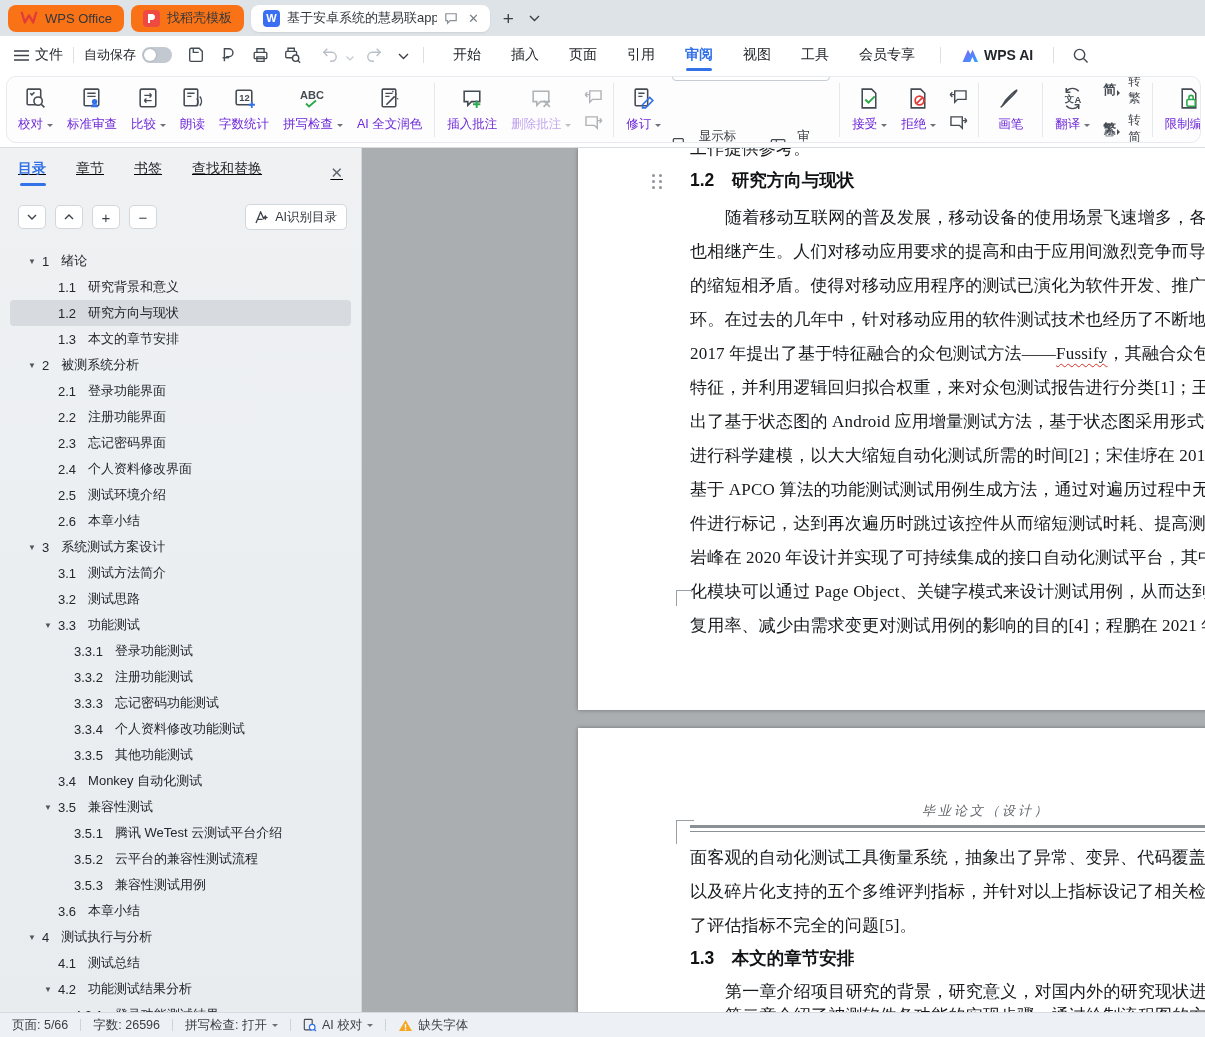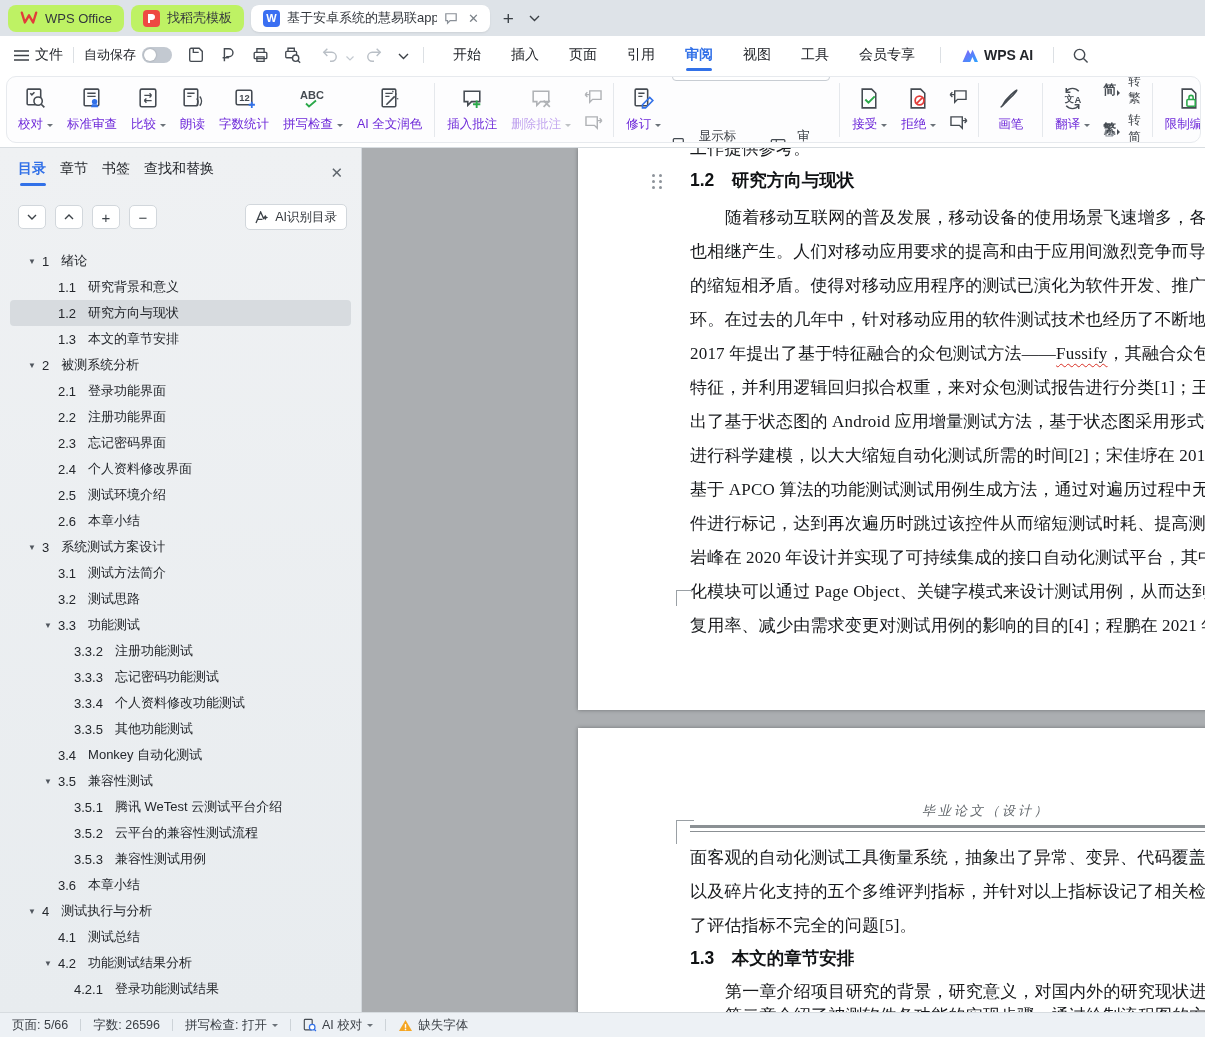--- a/index.html
+++ b/index.html
@@ -2,21 +2,21 @@
 <html><head>
 <meta charset="utf-8">
 <style>
   * { margin:0; padding:0; box-sizing:border-box; }
   html,body { width:1205px; height:1037px; overflow:hidden; background:#dee3e8;
     font-family:"Liberation Sans", sans-serif; -webkit-font-smoothing:antialiased; }
   svg { display:block; }
 
   
   #tabbar { height:36px; background:#dee3e8; display:flex; align-items:center; padding:0 8px; gap:7px; }
-  .tab { height:27px; border-radius:8px; background:#bef264; display:flex; align-items:center;
+  .tab { height:27px; border-radius:8px; background:#f97316; display:flex; align-items:center;
          gap:7px; padding:0 12px; font-size:13px; color:#303archive5;}
   .tab { color:#33373d; }
   .tab.active { background:#ffffff; box-shadow:0 1px 2px rgba(0,0,0,.08); padding-right:8px; }
   .tab-title { max-width:150px; white-space:nowrap; overflow:hidden; }
   .sqicon { width:17px; height:17px; border-radius:4px; display:flex; align-items:center; justify-content:center;
             color:#fff; font-size:11px; font-weight:bold; flex:0 0 auto;}
   .tabx { color:#7a8188; font-size:13px; padding:0 3px; }
   .tab-bubble { color:#8a9098; }
   .newtab { font-size:19px; color:#3b4046; padding:0 6px; line-height:1; }
   .tabchev { margin-left:2px; }
@@ -58,21 +58,21 @@
   .cjkic { font-size:13px; font-weight:bold; color:#454b52; position:relative; padding-right:7px; }
   .cjkic::after { content:""; position:absolute; right:0; bottom:3px; border:3px solid transparent; border-left-color:#454b52; }
   .launcher { position:absolute; right:86px; bottom:5px; }
 
   
   #main { position:absolute; top:148px; left:0; right:0; bottom:25px; display:flex; }
 
   
   #sidebar { width:362px; flex:0 0 auto; background:linear-gradient(#eff1f3,#e8ecef); border-right:1px solid #d3d8dd;
              display:flex; flex-direction:column; overflow:hidden; }
-  .sb-tabs { display:flex; align-items:center; padding:12px 14px 6px 18px; gap:14px; }
+  .sb-tabs { display:flex; align-items:center; padding:12px 14px 6px 18px; gap:30px;text-decoration:underline; }
   .sb-tab { font-size:14px; color:#23262b; position:relative; padding-bottom:8px; }
   .sb-tab.active { color:#3271e8; font-weight:bold; }
   .sb-tab.active::after { content:""; position:absolute; left:2px; bottom:0; width:26px; height:3px;
                           border-radius:2px; background:#3271e8; }
   .sb-close { margin-left:auto; color:#5f666d; font-size:15px; padding:2px 4px; }
   .sb-ctrl { display:flex; align-items:center; padding:12px 14px 10px 18px; gap:9px; }
   .cbtn { width:28px; height:24px; background:#fff; border:1px solid #d2d7dc; border-radius:5px; font-size:12px;
           color:#3c4248; display:flex; align-items:center; justify-content:center; }
   .aibtn { margin-left:auto; height:26px; background:#fff; border:1px solid #d2d7dc; border-radius:5px;
            display:flex; align-items:center; gap:5px; font-size:12.5px; color:#33373c; padding:0 9px; }
@@ -583,20 +583,25 @@
     <span class="toc-num">3.2</span>
     <span class="toc-label">测试思路</span>
   </div>
         <div class="toc-item lv2">
     <span class="tri">▼</span>
     <span class="toc-num">3.3</span>
     <span class="toc-label">功能测试</span>
   </div>
         <div class="toc-item lv3">
     <span class="tri" style="visibility: hidden;">▼</span>
+    <span class="toc-num">3.3.1</span>
+    <span class="toc-label">登录功能测试</span>
+  </div>
+        <div class="toc-item lv3">
+    <span class="tri" style="visibility: hidden;">▼</span>
     <span class="toc-num">3.3.2</span>
     <span class="toc-label">注册功能测试</span>
   </div>
         <div class="toc-item lv3">
     <span class="tri" style="visibility: hidden;">▼</span>
     <span class="toc-num">3.3.3</span>
     <span class="toc-label">忘记密码功能测试</span>
   </div>
         <div class="toc-item lv3">
     <span class="tri" style="visibility: hidden;">▼</span>

